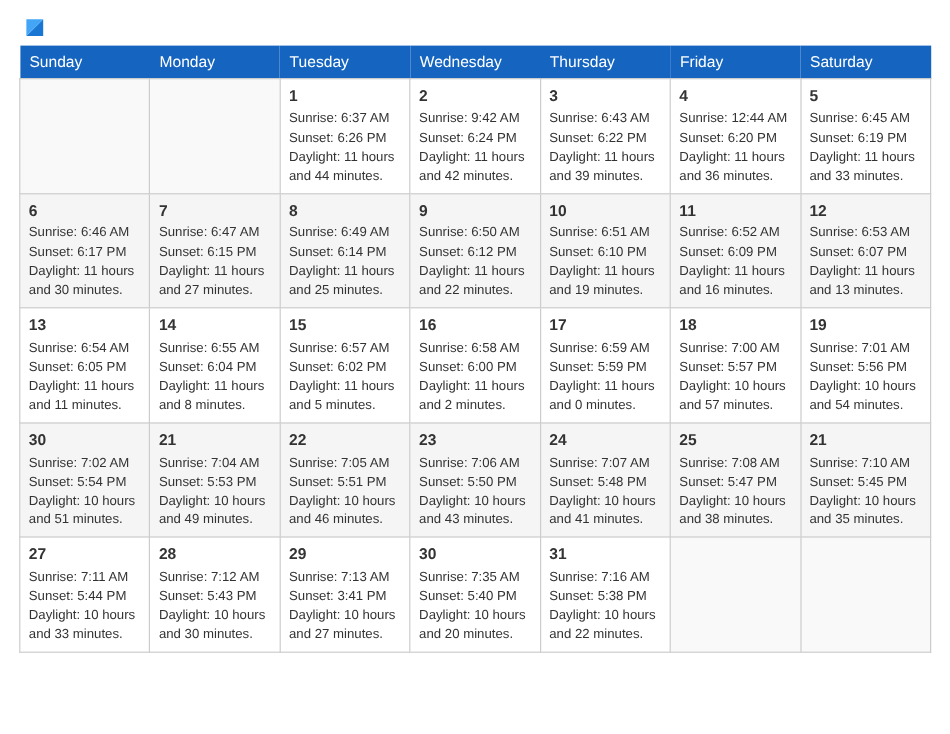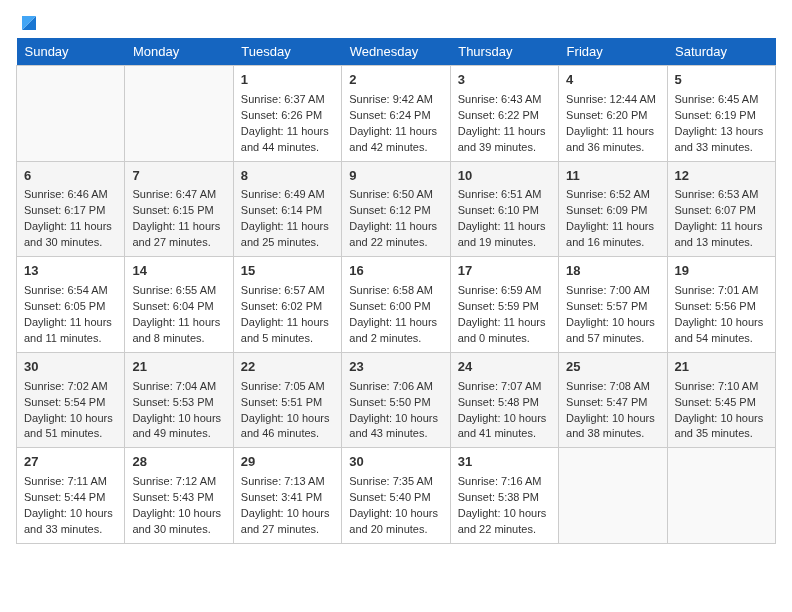--- a/index.html
+++ b/index.html
@@ -131,21 +131,21 @@
         <td>
           <span class="day-num">4</span>
           <div>Sunrise: 12:44 AM</div>
           <div>Sunset: 6:20 PM</div>
           <div>Daylight: 11 hours and 36 minutes.</div>
         </td>
         <td>
           <span class="day-num">5</span>
           <div>Sunrise: 6:45 AM</div>
           <div>Sunset: 6:19 PM</div>
-          <div>Daylight: 13 hours and 33 minutes.</div>
+          <div>Daylight: 11 hours and 33 minutes.</div>
         </td>
       </tr>
       <tr>
         <td>
           <span class="day-num">6</span>
           <div>Sunrise: 6:46 AM</div>
           <div>Sunset: 6:17 PM</div>
           <div>Daylight: 11 hours and 30 minutes.</div>
         </td>
         <td>

